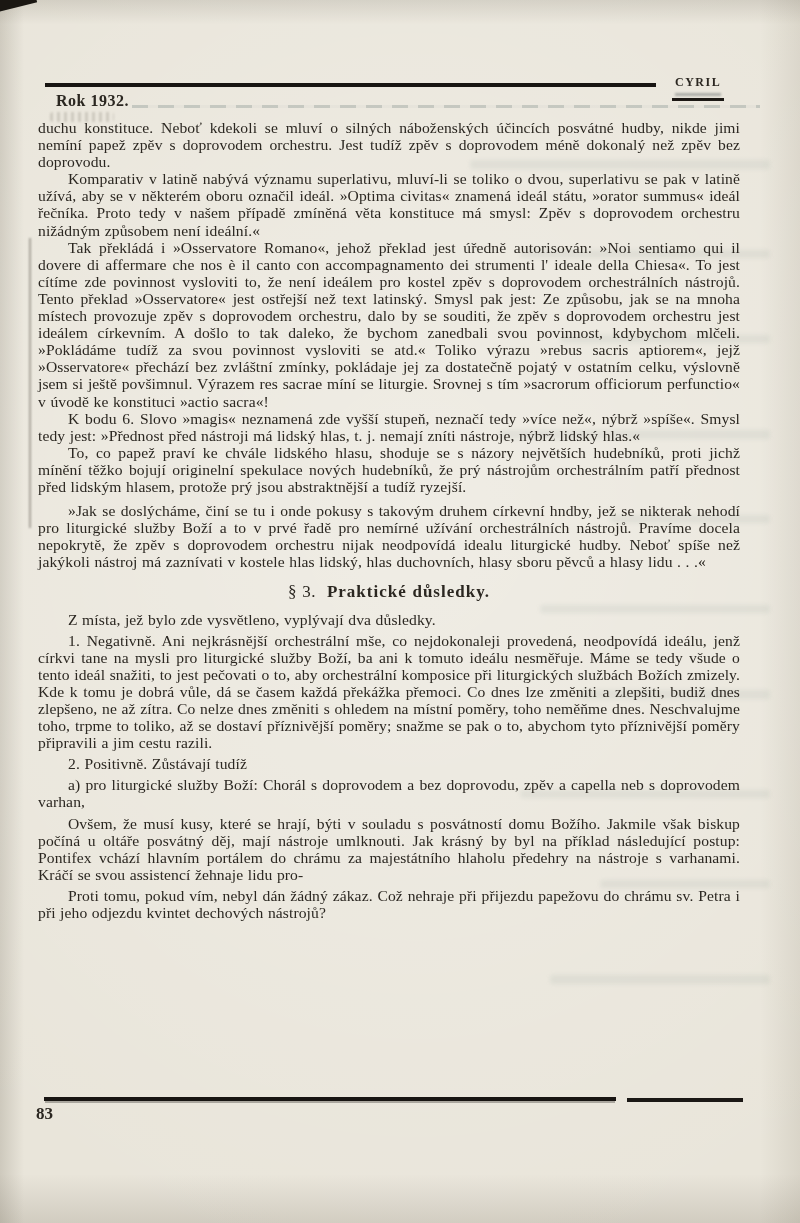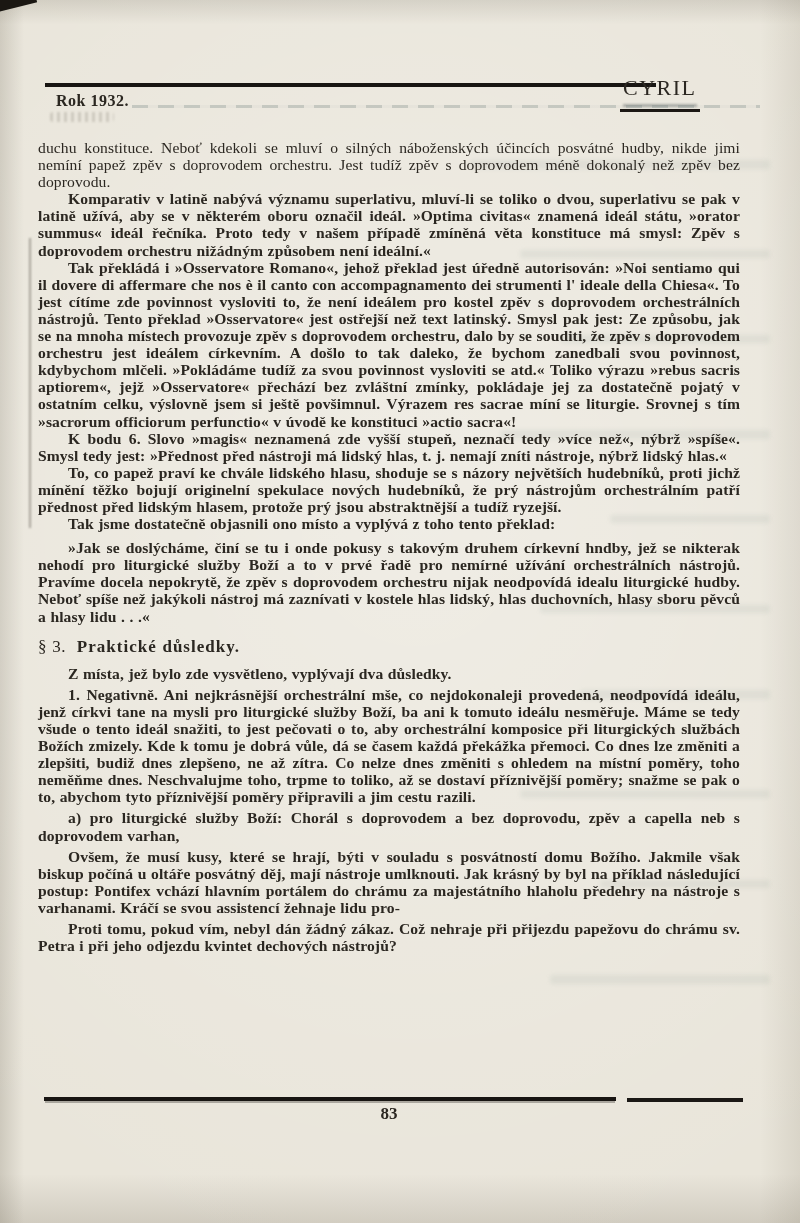--- a/index.html
+++ b/index.html
@@ -17,22 +17,22 @@
     font-family: "Liberation Serif", "DejaVu Serif", serif;
     color: #2b2721;
   }
 
   
   .rule-top {
     position: absolute; left: 45px; top: 83px;
     width: 611px; height: 4px; background: #181512;
   }
   .masthead {
-    position: absolute; left: 620px; top: 75px;
-    font-size: 22px; font-weight: normal; letter-spacing: 1.5px;
+    position: absolute; left: 672px; top: 75px;
+    font-size: 12px; font-weight: bold; letter-spacing: 1.5px;
     border-bottom: 3px solid #1c1814; padding: 0 3px 2px 3px;
   }
   .masthead::after {
     content: ""; display: block; height: 3px; margin-top: 3px;
     background: rgba(70,80,82,0.38); filter: blur(1px);
   }
   .year-label {
     position: absolute; left: 56px; top: 92px;
     font-size: 16px; font-weight: bold; letter-spacing: 0.5px;
   }
@@ -54,45 +54,45 @@
   }
   .margin-crease {
     position: absolute; left: 29px; top: 238px; width: 2px; height: 290px;
     background: rgba(45,40,32,0.35); filter: blur(0.8px);
   }
 
   
   .page-body {
     position: absolute; left: 38px; top: 119px; width: 702px;
     font-size: 15.6px; line-height: 17.1px;
-    text-align: justify; letter-spacing: 0.1px; word-spacing: 0.5px; margin-top: 20px;
+    text-align: justify; letter-spacing: 0.1px; word-spacing: 0.5px;
   }
   .page-body p { margin: 0; }
-  .page-body p.indent { text-indent: 30px; font-weight: bold; }
+  .page-body p.indent { text-indent: 30px; }
   .page-body p.sp  { margin-top: 7px; }
   .page-body p.sp2 { margin-top: 4px; }
   .section-heading {
-    margin: 13px 0 10px 0; 
+    margin: 13px 0 10px 0; text-align: center;
     font-size: 17px; font-weight: normal;
   }
   .section-heading .sec-num { letter-spacing: 0.5px; }
   .section-heading .sec-title { font-weight: bold; letter-spacing: 1px; margin-left: 6px; }
 
   
   .rule-bottom-left {
     position: absolute; left: 44px; top: 1097px; width: 572px; height: 4px;
     background: #181512; box-shadow: 0 3px 0 -1px rgba(24,21,18,0.30);
   }
   .rule-bottom-right {
     position: absolute; left: 627px; top: 1098px; width: 116px; height: 4px;
     background: #1b1815;
   }
   .page-number {
     position: absolute; left: 36px; top: 1104px; width: 706px;
-    text-align: center; font-size: 17px; font-weight: bold;
+    text-align: left; font-size: 17px; font-weight: bold;
   }
 
   
   .smudge {
     position: absolute; pointer-events: none;
     background: rgba(142,156,150,0.13); filter: blur(2px);
     border-radius: 4px;
   }
 </style>
 </head>
@@ -116,30 +116,30 @@
 <div class="year-label">Rok 1932.</div>
 <div class="header-smudge-line"></div>
 <div class="pencil-mark"></div>
 
 <main class="page-body">
   <p class="first">duchu konstituce. Neboť kdekoli se mluví o silných náboženských účincích posvátné hudby, nikde jimi nemíní papež zpěv s doprovodem orchestru. Jest tudíž zpěv s doprovodem méně dokonalý než zpěv bez doprovodu.</p>
   <p class="indent">Komparativ v latině nabývá významu superlativu, mluví-li se toliko o dvou, superlativu se pak v latině užívá, aby se v některém oboru označil ideál. »Optima civitas« znamená ideál státu, »orator summus« ideál řečníka. Proto tedy v našem případě zmíněná věta konstituce má smysl: Zpěv s doprovodem orchestru nižádným způsobem není ideální.«</p>
   <p class="indent">Tak překládá i »Osservatore Romano«, jehož překlad jest úředně autorisován: »Noi sentiamo qui il dovere di affermare che nos è il canto con accompagnamento dei strumenti l' ideale della Chiesa«. To jest cítíme zde povinnost vysloviti to, že není ideálem pro kostel zpěv s doprovodem orchestrálních nástrojů. Tento překlad »Osservatore« jest ostřejší než text latinský. Smysl pak jest: Ze způsobu, jak se na mnoha místech provozuje zpěv s doprovodem orchestru, dalo by se souditi, že zpěv s doprovodem orchestru jest ideálem církevním. A došlo to tak daleko, že bychom zanedbali svou povinnost, kdybychom mlčeli. »Pokládáme tudíž za svou povinnost vysloviti se atd.« Toliko výrazu »rebus sacris aptiorem«, jejž »Osservatore« přechází bez zvláštní zmínky, pokládaje jej za dostatečně pojatý v ostatním celku, výslovně jsem si ještě povšimnul. Výrazem res sacrae míní se liturgie. Srovnej s tím »sacrorum officiorum perfunctio« v úvodě ke konstituci »actio sacra«!</p>
   <p class="indent">K bodu 6. Slovo »magis« neznamená zde vyšší stupeň, neznačí tedy »více než«, nýbrž »spíše«. Smysl tedy jest: »Přednost před nástroji má lidský hlas, t. j. nemají zníti nástroje, nýbrž lidský hlas.«</p>
   <p class="indent">To, co papež praví ke chvále lidského hlasu, shoduje se s názory největších hudebníků, proti jichž mínění těžko bojují originelní spekulace nových hudebníků, že prý nástrojům orchestrálním patří přednost před lidským hlasem, protože prý jsou abstraktnější a tudíž ryzejší.</p>
-  <p class="indent">Tak jsme dostatečně objasnili ono místo a vyplývá z toho tento překlad:</p>
   <p class="indent sp">»Jak se doslýcháme, činí se tu i onde pokusy s takovým druhem církevní hndby, jež se nikterak nehodí pro liturgické služby Boží a to v prvé řadě pro nemírné užívání orchestrálních nástrojů. Pravíme docela nepokrytě, že zpěv s doprovodem orchestru nijak neodpovídá idealu liturgické hudby. Neboť spíše než jakýkoli nástroj má zaznívati v kostele hlas lidský, hlas duchovních, hlasy sboru pěvců a hlasy lidu . . .«</p>
 
   <h2 class="section-heading">
     <span class="sec-num">§ 3.</span>
     <span class="sec-title">Praktické důsledky.</span>
   </h2>
 
   <p class="indent">Z místa, jež bylo zde vysvětleno, vyplývají dva důsledky.</p>
   <p class="indent sp2">1. Negativně. Ani nejkrásnější orchestrální mše, co nejdokonaleji provedená, neodpovídá ideálu, jenž církvi tane na mysli pro liturgické služby Boží, ba ani k tomuto ideálu nesměřuje. Máme se tedy všude o tento ideál snažiti, to jest pečovati o to, aby orchestrální komposice při liturgických službách Božích zmizely. Kde k tomu je dobrá vůle, dá se časem každá překážka přemoci. Co dnes lze změniti a zlepšiti, budiž dnes zlepšeno, ne až zítra. Co nelze dnes změniti s ohledem na místní poměry, toho neměňme dnes. Neschvalujme toho, trpme to toliko, až se dostaví příznivější poměry; snažme se pak o to, abychom tyto příznivější poměry připravili a jim cestu razili.</p>
+  <p class="indent sp2">2. Positivně. Zůstávají tudíž</p>
   <p class="indent sp2">a) pro liturgické služby Boží: Chorál s doprovodem a bez doprovodu, zpěv a capella neb s doprovodem varhan,</p>
   <p class="indent sp2">Ovšem, že musí kusy, které se hrají, býti v souladu s posvátností domu Božího. Jakmile však biskup počíná u oltáře posvátný děj, mají nástroje umlknouti. Jak krásný by byl na příklad následující postup: Pontifex vchází hlavním portálem do chrámu za majestátního hlaholu předehry na nástroje s varhanami. Kráčí se svou assistencí žehnaje lidu pro-</p>
   <p class="indent sp2">Proti tomu, pokud vím, nebyl dán žádný zákaz. Což nehraje při přijezdu papežovu do chrámu sv. Petra i při jeho odjezdu kvintet dechových nástrojů?</p>
 </main>
 
 <div class="rule-bottom-left"></div>
 <div class="rule-bottom-right"></div>
 <div class="page-number">83</div>
 
 </body></html>

